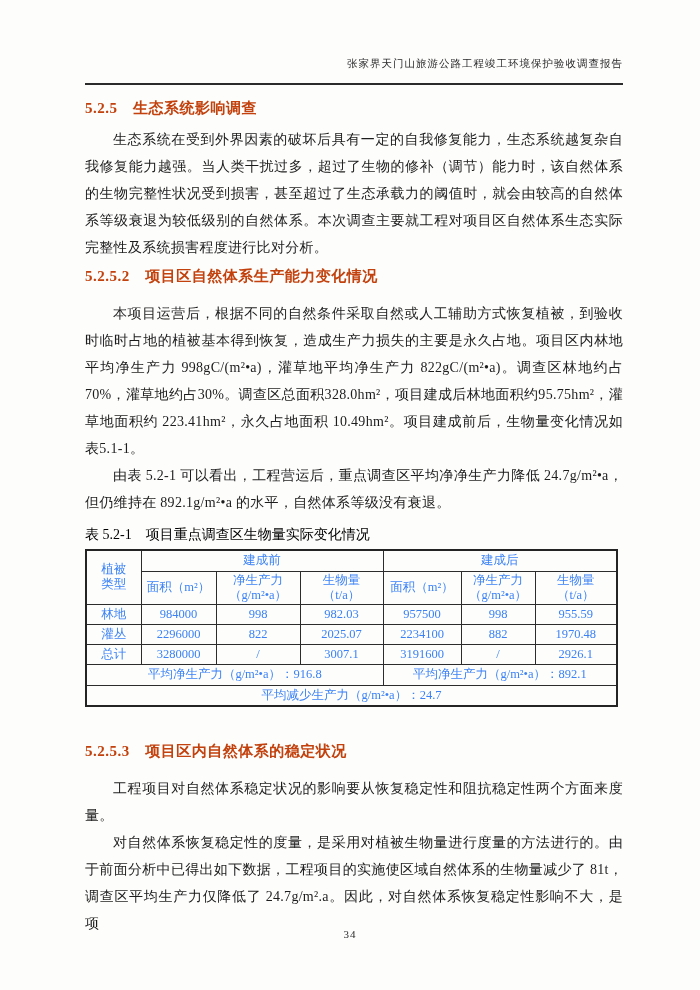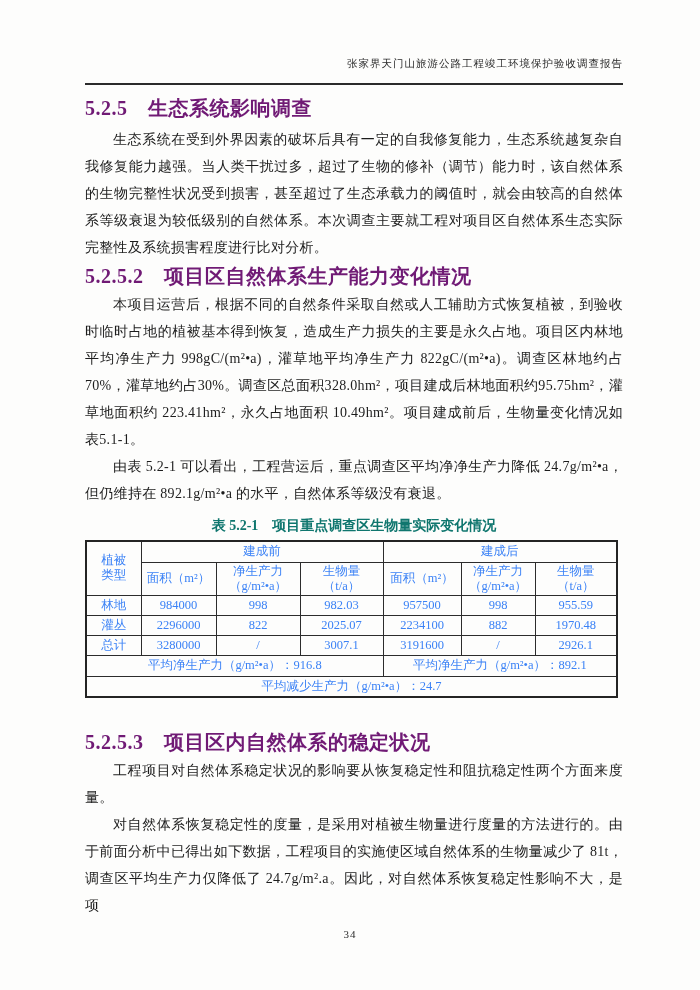--- a/index.html
+++ b/index.html
@@ -17,47 +17,46 @@
   .doc-header { padding-top: 57px; }
   .doc-header-inner {
     text-align: right;
     font-size: 10.5px;
     letter-spacing: 1px;
     color: #2a2a2a;
     padding-bottom: 12px;
     border-bottom: 2px solid #2b2b2b;
   }
   .h-sec {
-    font-size: 20px;
+    font-size: 15px;
     font-weight: bold;
     line-height: 17px;
     letter-spacing: 0.5px;
-    color: #701a75;
+    color: #c2410c;
   }
   .h-525  { margin-top: 15px; }
   .h-5251 { margin-top: 13px; }
   .h-5252 { margin-top: 7px; }
   .h-5253 { margin-top: 36px; }
   .para {
     font-size: 14px;
     line-height: 27px;
     text-align: justify;
     text-indent: 2em;
     letter-spacing: 0.3px;
     color: #1c1c1c;
   }
   .p-first { margin-top: 9px; }
-  .p-after-h { margin-top: 6px; }
+  .p-after-h { margin-top: 15px; }
   .tbl-caption {
     margin-top: 10px;
-    text-align: center;
     font-size: 14px;
-    font-weight: bold;
+    font-weight: normal;
     line-height: 17px;
-    color: #0f766e;
+    color: #000000;
   }
   table.biomass {
     margin-top: 6px;
     border-collapse: collapse;
     table-layout: fixed;
     width: 531px;
     font-size: 12.5px;
     color: #3b82f6;
     border: 2px solid #242424;
   }

